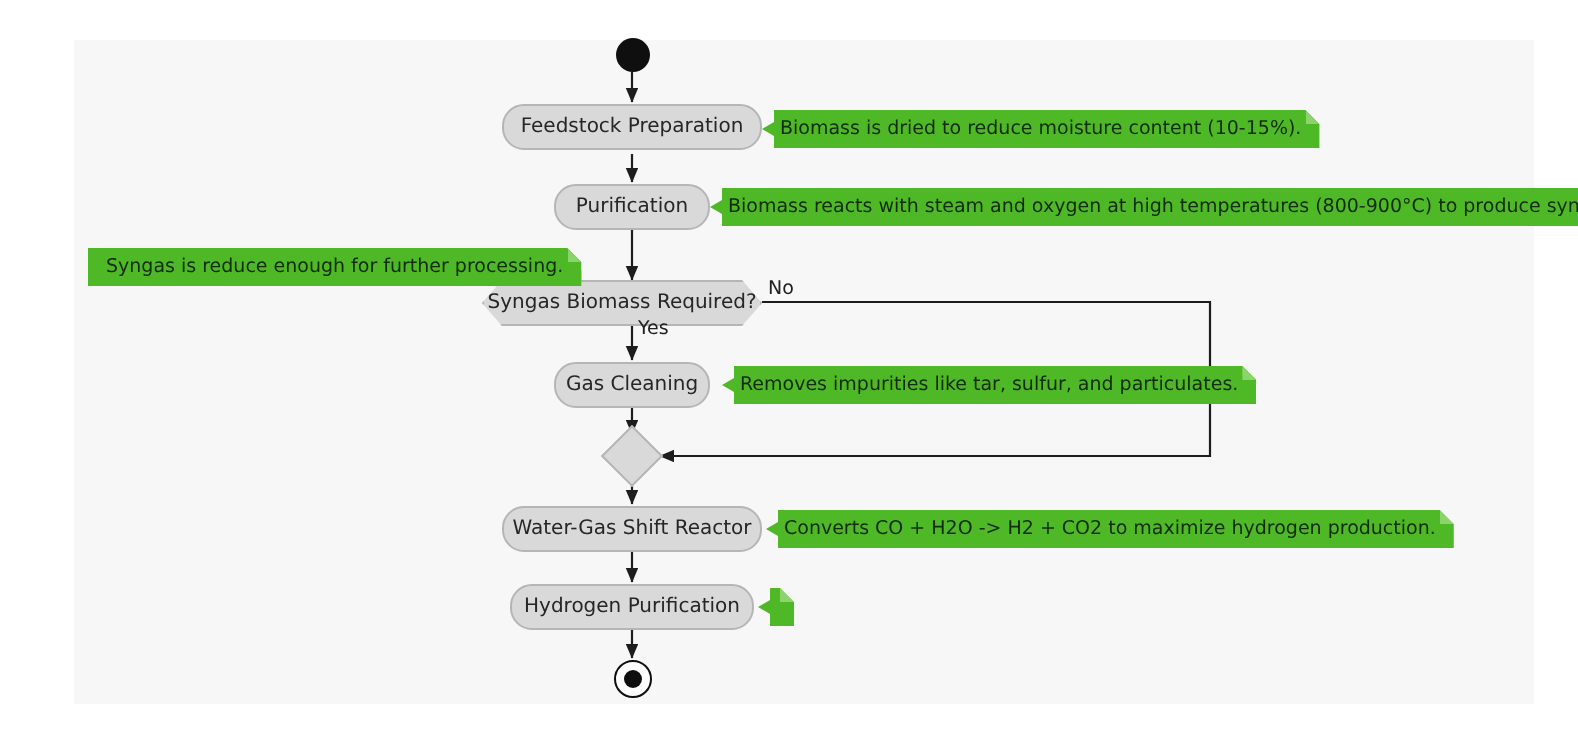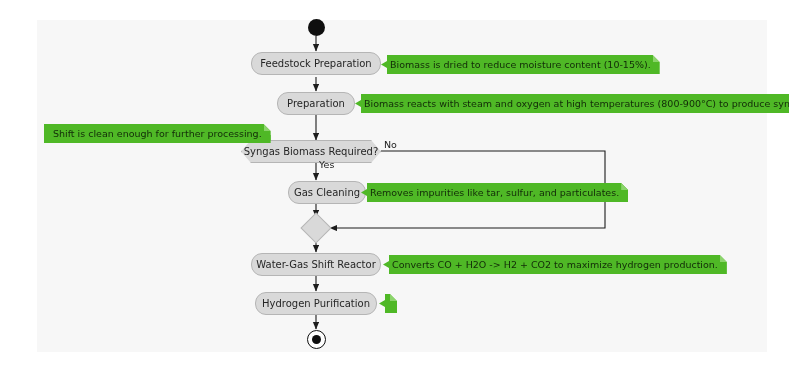--- a/index.html
+++ b/index.html
@@ -210,28 +210,28 @@
       </g>
     </svg>
 
     <div class="start-node" style="left:308px; top:19px;"></div>
 
     <div class="activity" style="left:251px; top:52px; width:130px;">
       <span>Feedstock Preparation</span>
     </div>
 
     <div class="activity" style="left:277px; top:92px; width:78px;">
-      <span>Preparation</span>
+      <span>Purification</span>
     </div>
 
     <div class="decision" style="left:241px; top:140px; width:140px;">
       <span>Syngas Biomass Required?</span>
     </div>
 
-    <div class="activity" style="left:277px; top:181px; width:78px;margin-left:11px;">
+    <div class="activity" style="left:277px; top:181px; width:78px;">
       <span>Gas Cleaning</span>
     </div>
 
     <div class="merge-diamond" style="left:305px; top:217px;"></div>
 
     <div class="activity" style="left:251px; top:253px; width:130px;justify-content:center;">
       <span>Water-Gas Shift Reactor</span>
     </div>
 
     <div class="activity" style="left:255px; top:292px; width:122px;">
@@ -247,21 +247,21 @@
       <span>Biomass is dried to reduce moisture content (10-15%).</span>
       <span class="note-fold"></span>
     </div>
 
     <div class="note note-right" style="left:355px; top:94px;">
       <span>Biomass reacts with steam and oxygen at high temperatures (800-900°C) to produce syngas.</span>
       
     </div>
 
     <div class="note note-left" style="left:44px; top:124px;">
-      <span>Shift is clean enough for further processing.</span>
+      <span>Syngas is reduce enough for further processing.</span>
       <span class="note-fold"></span>
       <span class="note-tab" style="right:-6px; bottom:1px; width:8px; height:7px;
             clip-path: polygon(0 0, 100% 0, 0 100%);"></span>
     </div>
 
     <div class="note note-right" style="left:361px; top:183px;">
       <span>Removes impurities like tar, sulfur, and particulates.</span>
       <span class="note-fold"></span>
     </div>
 

